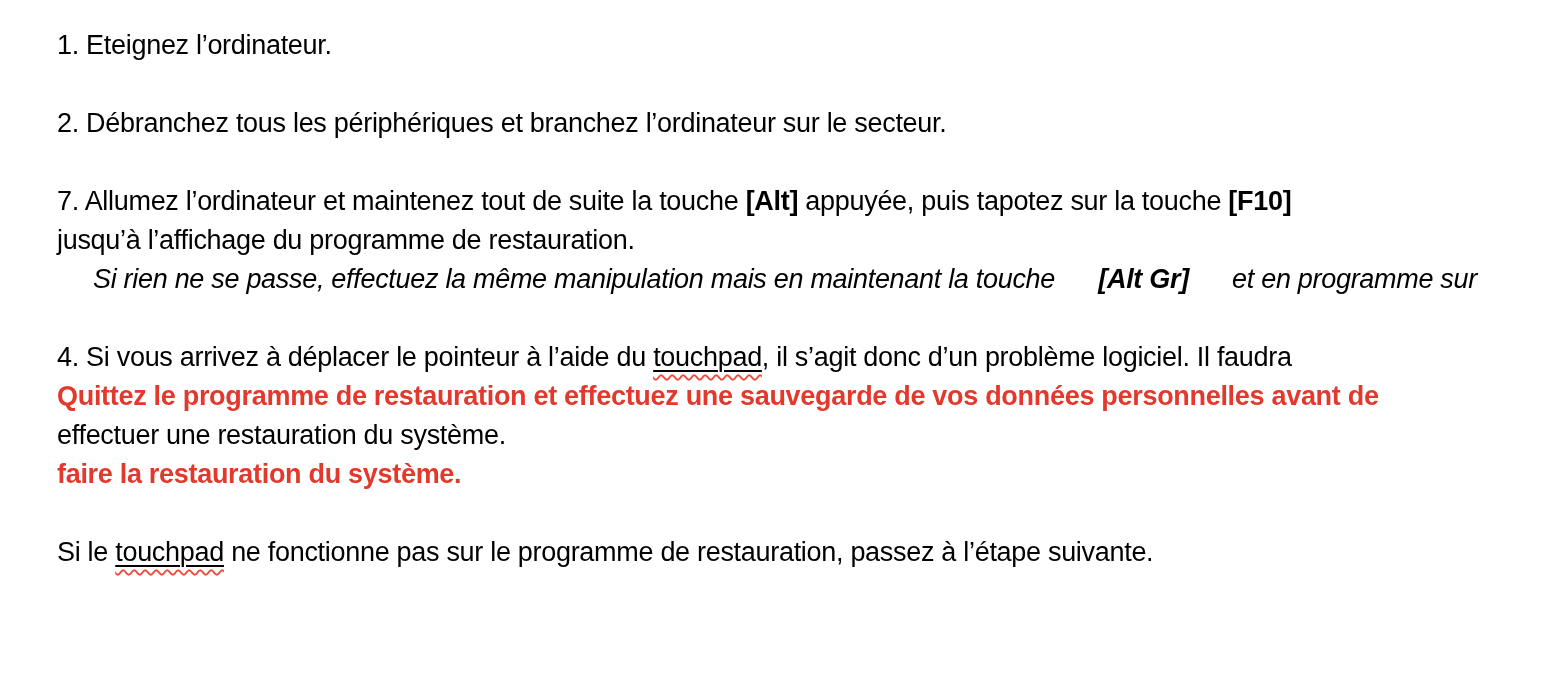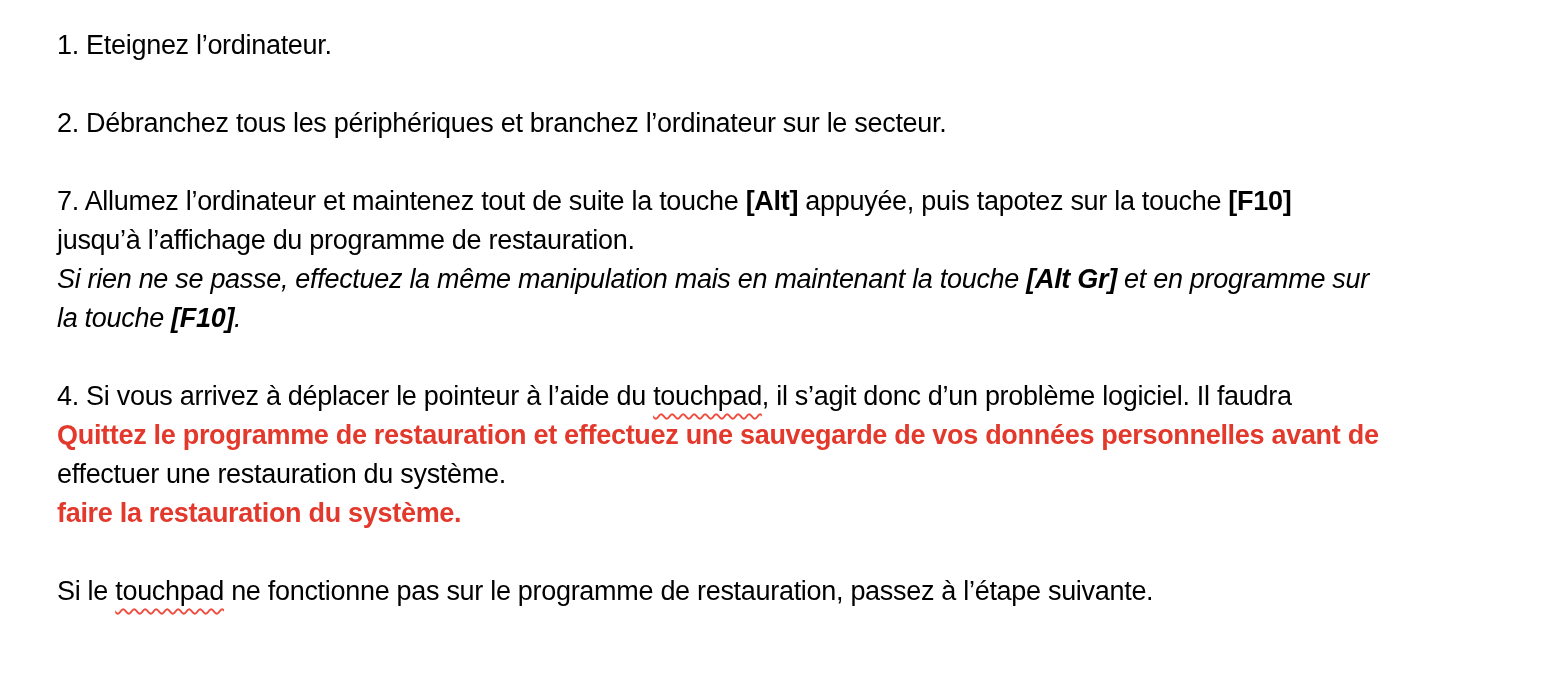--- a/index.html
+++ b/index.html
@@ -27,51 +27,51 @@
   }
   .para {
     margin: 0 0 39px 0;
   }
   .line {
     display: block;
     white-space: pre;
   }
   .run { }
   .run.b { font-weight: bold; }
-  .run.i { font-style: italic; }
+  .run.i { font-style: italic; margin-left: 36px; }
   .run.r { color: var(--red, #e2392c); }
   .wavy {
     text-decoration: underline;
     text-decoration-style: wavy;
     text-decoration-color: var(--squiggle, #f04b3c);
     text-decoration-thickness: 2px;
     text-underline-offset: 8px;
   }
   .wavy .u {
+    text-decoration: underline;
     text-decoration-style: solid;
     text-decoration-color: #000000;
     text-decoration-thickness: 1.5px;
     text-underline-offset: 4px;
   }
 </style>
 </head>
 <body>
 
 <main class="document" style="--red: #e2392c; --squiggle: #f04b3c; background: rgb(255, 255, 255); color: rgb(0, 0, 0);">
     <p class="para">
       <span class="line"><span class="run">1. Eteignez l’ordinateur.</span></span>
     </p>
     <p class="para">
       <span class="line"><span class="run">2. Débranchez tous les périphériques et branchez l’ordinateur sur le secteur.</span></span>
     </p>
     <p class="para">
       <span class="line"><span class="run">7. Allumez l’ordinateur et maintenez tout de suite la touche </span><span class="run b">[Alt]</span><span class="run"> appuyée, puis tapotez sur la touche </span><span class="run b">[F10]</span></span>
       <span class="line"><span class="run">jusqu’à l’affichage du programme de restauration.</span></span>
       <span class="line"><span class="run i">Si rien ne se passe, effectuez la même manipulation mais en maintenant la touche </span><span class="run b i">[Alt Gr]</span><span class="run i"> et en programme sur</span></span>
-      <span class="line"><span class="run i">la touche </span><span class="run b i">[F10]</span><span class="run i">.</span></span>
     </p>
     <p class="para">
       <span class="line"><span class="run">4. Si vous arrivez à déplacer le pointeur à l’aide du </span><span class="run wavy"><span class="u">touchpad</span></span><span class="run">, il s’agit donc d’un problème logiciel. Il faudra</span></span>
       <span class="line"><span class="run b r">Quittez le programme de restauration et effectuez une sauvegarde de vos données personnelles avant de</span></span>
       <span class="line"><span class="run">effectuer une restauration du système.</span></span>
       <span class="line"><span class="run b r">faire la restauration du système.</span></span>
     </p>
     <p class="para">
       <span class="line"><span class="run">Si le </span><span class="run wavy"><span class="u">touchpad</span></span><span class="run"> ne fonctionne pas sur le programme de restauration, passez à l’étape suivante.</span></span>
     </p>

